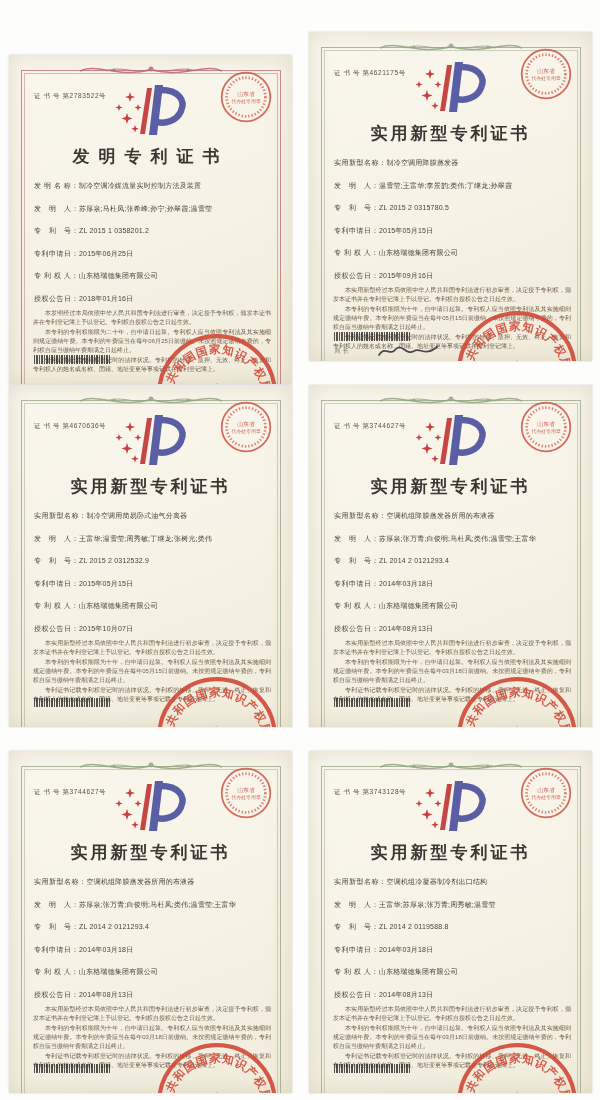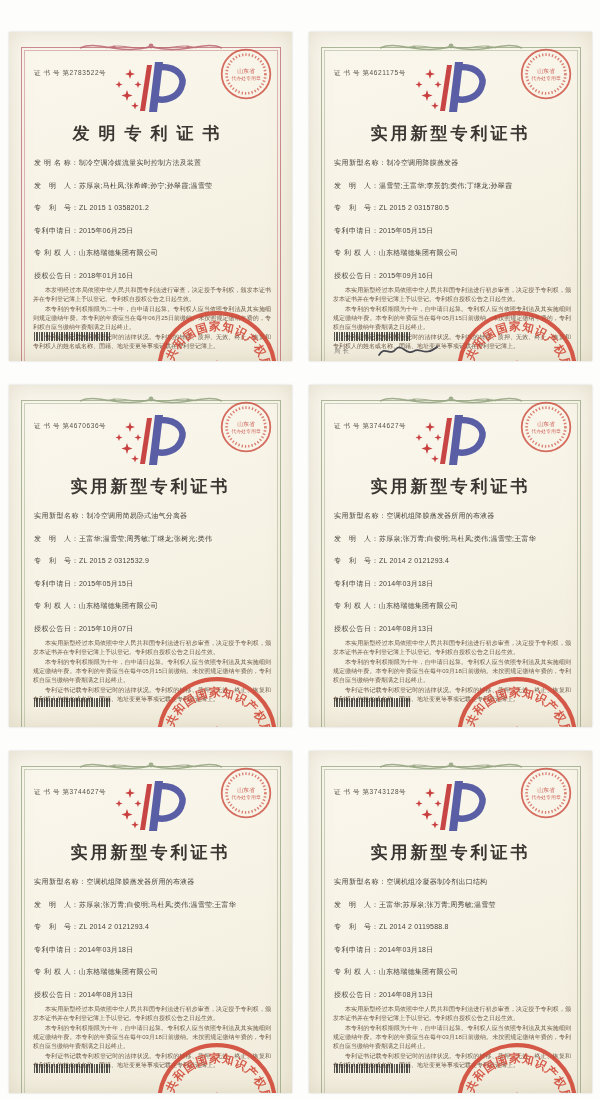--- a/index.html
+++ b/index.html
@@ -39,21 +39,21 @@
   .signature{position:absolute;left:25px;bottom:2px;display:flex;align-items:center;gap:26px;}
   .sig-label{font-size:6.5px;color:#8a857d;letter-spacing:2px;}
   .big-seal{position:absolute;right:13px;bottom:-72px;width:124px;height:124px;color:#d14433;opacity:.88;}
   .big-seal text{fill:currentColor;font-family:"Liberation Sans",sans-serif;font-weight:bold;}
 </style>
 </head>
 <body>
 
 <div class="grid" id="grid">
   <div class="cell">
-    <div class="photo cert" style="color: rgb(187, 102, 112);">
+    <div class="photo cert" style="color: rgb(187, 102, 112); margin-top: 23px;">
       <div class="frame"></div>
 
       <svg class="flourish" width="150" height="17" viewBox="0 0 150 17">
         <path d="M4,9 C22,1 40,16 75,8 C110,16 128,1 146,9" fill="none" stroke="currentColor" stroke-width="1.4"></path>
         <path d="M30,9 C45,3 60,13 75,7 C90,13 105,3 120,9" fill="none" stroke="currentColor" stroke-width="1"></path>
         <circle cx="75" cy="7" r="2.4" fill="currentColor"></circle>
         <circle cx="38" cy="8" r="1.6" fill="currentColor"></circle>
         <circle cx="112" cy="8" r="1.6" fill="currentColor"></circle>
       </svg>
 

